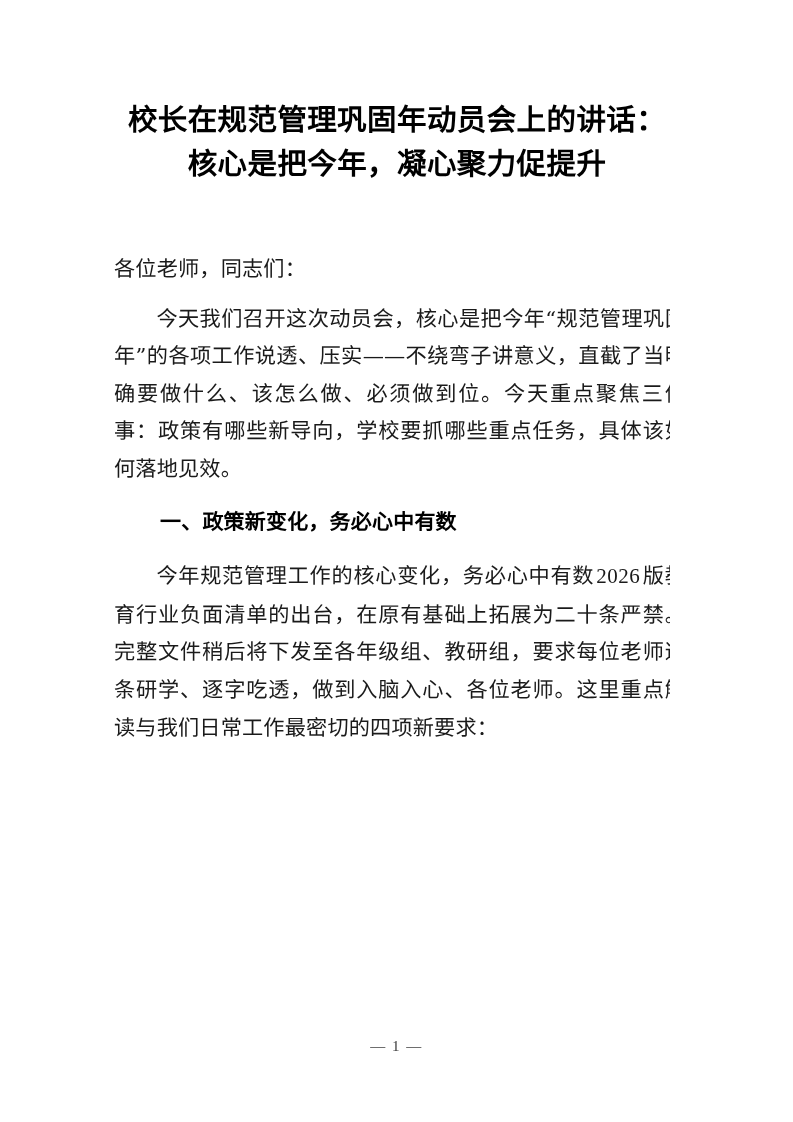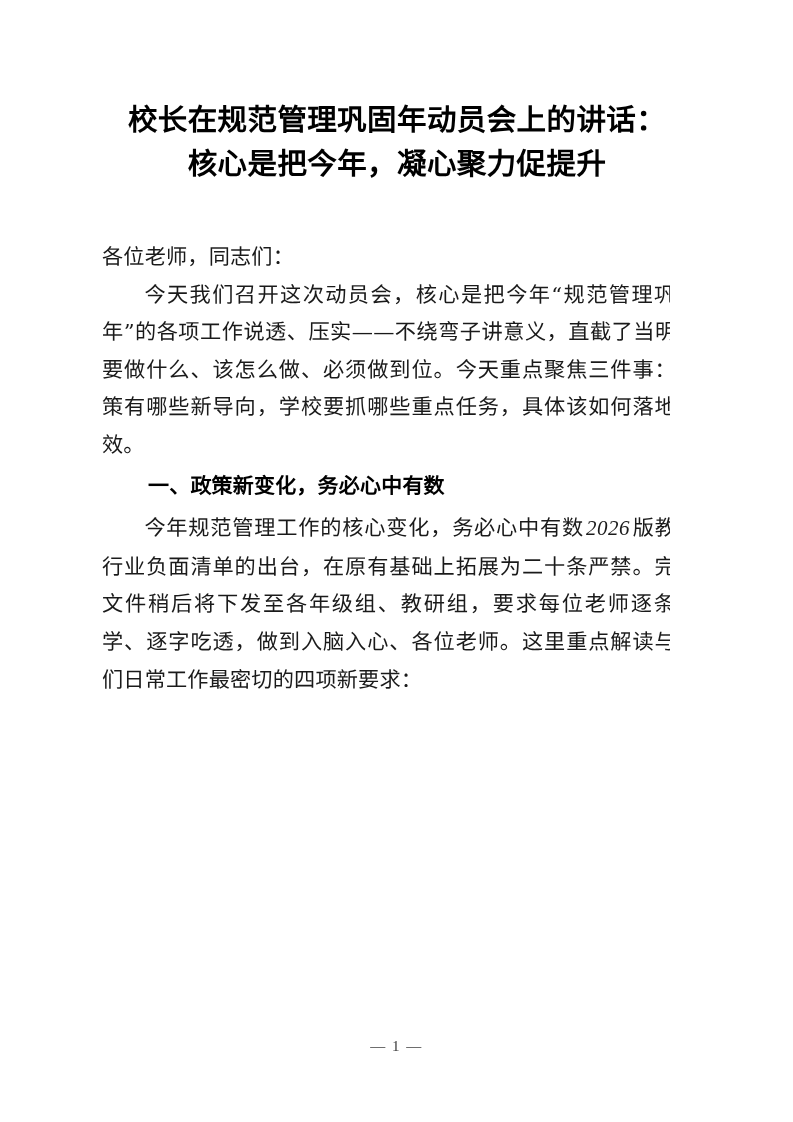--- a/index.html
+++ b/index.html
@@ -45,49 +45,48 @@
   }
 
   .para {
     font-family: "DejaVu Serif", "Liberation Serif", serif;
     font-size: 21.2px;
     line-height: 37.6px;
     color: #1a1a1a;
     text-align: justify;
     text-align-last: left;
     text-justify: inter-character;
-    margin: 0;
+    margin: 12px;
     letter-spacing: 0.15px;
     word-break: break-all;
   }
 
   .para.indent {
     text-indent: 2em;
   }
 
   
   .section-heading {
     font-family: "DejaVu Sans", "Liberation Sans", sans-serif;
     font-size: 21px;
     font-weight: 700;
     line-height: 37.6px;
     color: #000000;
-    margin: 4px;
+    margin: 16px;
     text-indent: 2em;
     letter-spacing: 0.2px;
     white-space: nowrap;
   }
 
   
   .num {
     font-family: "Liberation Serif", "DejaVu Serif", serif;
     font-size: 21px;
     padding: 0 2px;
     letter-spacing: 0.5px;
-    font-style: italic;
   }
 
   
   .page-footer {
     position: absolute;
     left: 0;
     top: 1038px;
     width: 793px;
     text-align: center;
     font-family: "Liberation Serif", "DejaVu Serif", serif;

